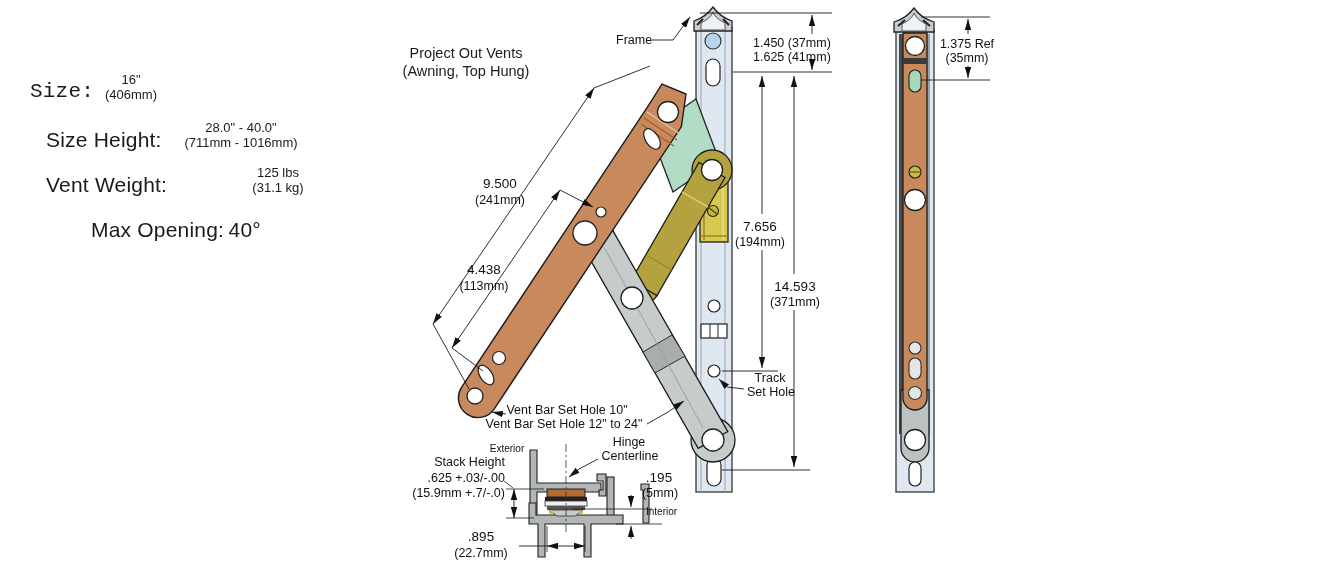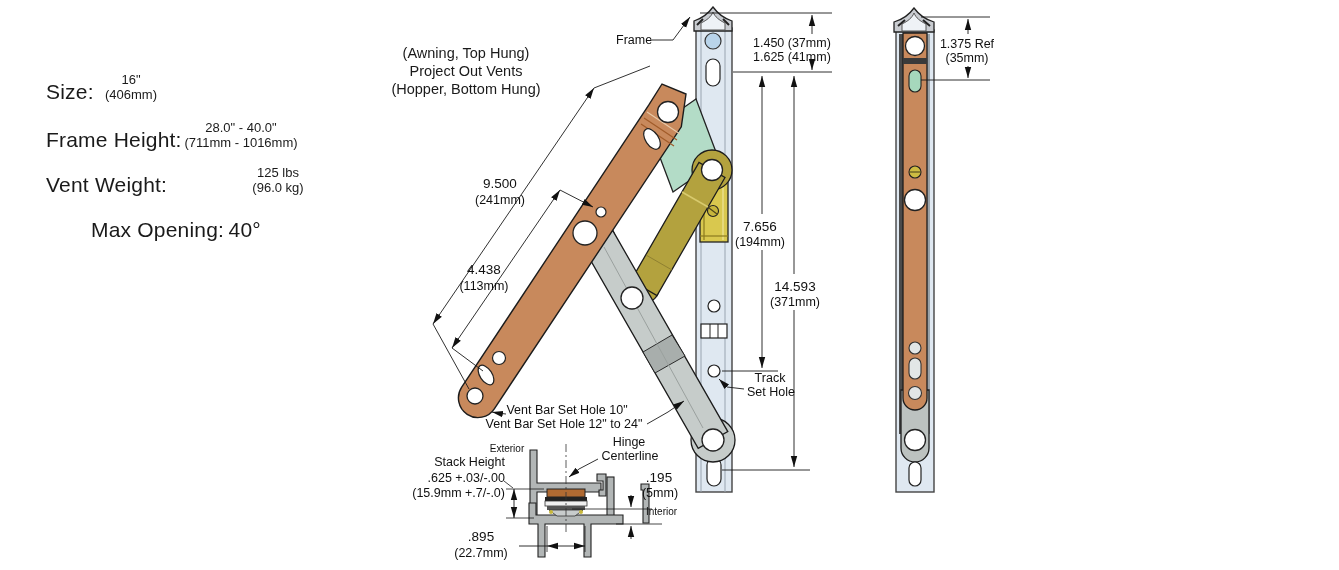--- a/index.html
+++ b/index.html
@@ -13,53 +13,52 @@
   svg text{font-family:"Liberation Sans",sans-serif;fill:#111;}
   .dim{font-size:13.5px;}
   .dim-s{font-size:12.5px;}
   .dim-xs{font-size:10px;}
   .ln{stroke:#1a1a1a;stroke-width:0.9;fill:none;}
   .thin{stroke:#1a1a1a;stroke-width:0.8;fill:none;}
 </style>
 </head>
 <body>
 
-<div class="abs" style="left:46px;top:80px;">
+<div class="abs" style="left:30px;top:80px;font-family:Liberation Mono, monospace;">
   <span class="spec-label">Size:</span>
 </div>
 <div class="abs spec-value" style="left:100px;top:72px;width:62px;">
   <div>16"</div>
   <div>(406mm)</div>
 </div>
 
 <div class="abs" style="left:46px;top:128px;">
-  <span class="spec-label">Frame Height:</span>
+  <span class="spec-label">Size Height:</span>
 </div>
 <div class="abs spec-value" style="left:183px;top:120px;width:116px;">
   <div>28.0" - 40.0"</div>
   <div>(711mm - 1016mm)</div>
 </div>
 
 <div class="abs" style="left:46px;top:173px;">
   <span class="spec-label">Vent Weight:</span>
 </div>
 <div class="abs spec-value" style="left:205px;top:165px;width:66px;margin-left:40px;">
   <div>125 lbs</div>
-  <div>(96.0 kg)</div>
+  <div>(31.1 kg)</div>
 </div>
 
 <div class="abs" style="left:46px;top:218px;margin-left:45px;">
   <span class="spec-label">Max Opening:</span>
   <span class="spec-label">40°</span>
 </div>
 
 <div class="abs vent-types" style="left:368px;top:44px;width:196px;">
+  <div>Project Out Vents</div>
   <div>(Awning, Top Hung)</div>
-  <div>Project Out Vents</div>
-  <div>(Hopper, Bottom Hung)</div>
 </div>
 
 <svg width="1339" height="570" viewBox="0 0 1339 570">
   <defs>
     <marker id="arr" markerWidth="12" markerHeight="9" refX="11" refY="4.5" orient="auto-start-reverse" markerUnits="userSpaceOnUse">
       <path d="M0,1.3 L11,4.5 L0,7.7 z" fill="#111"></path>
     </marker>
   </defs>
 
   <g>

